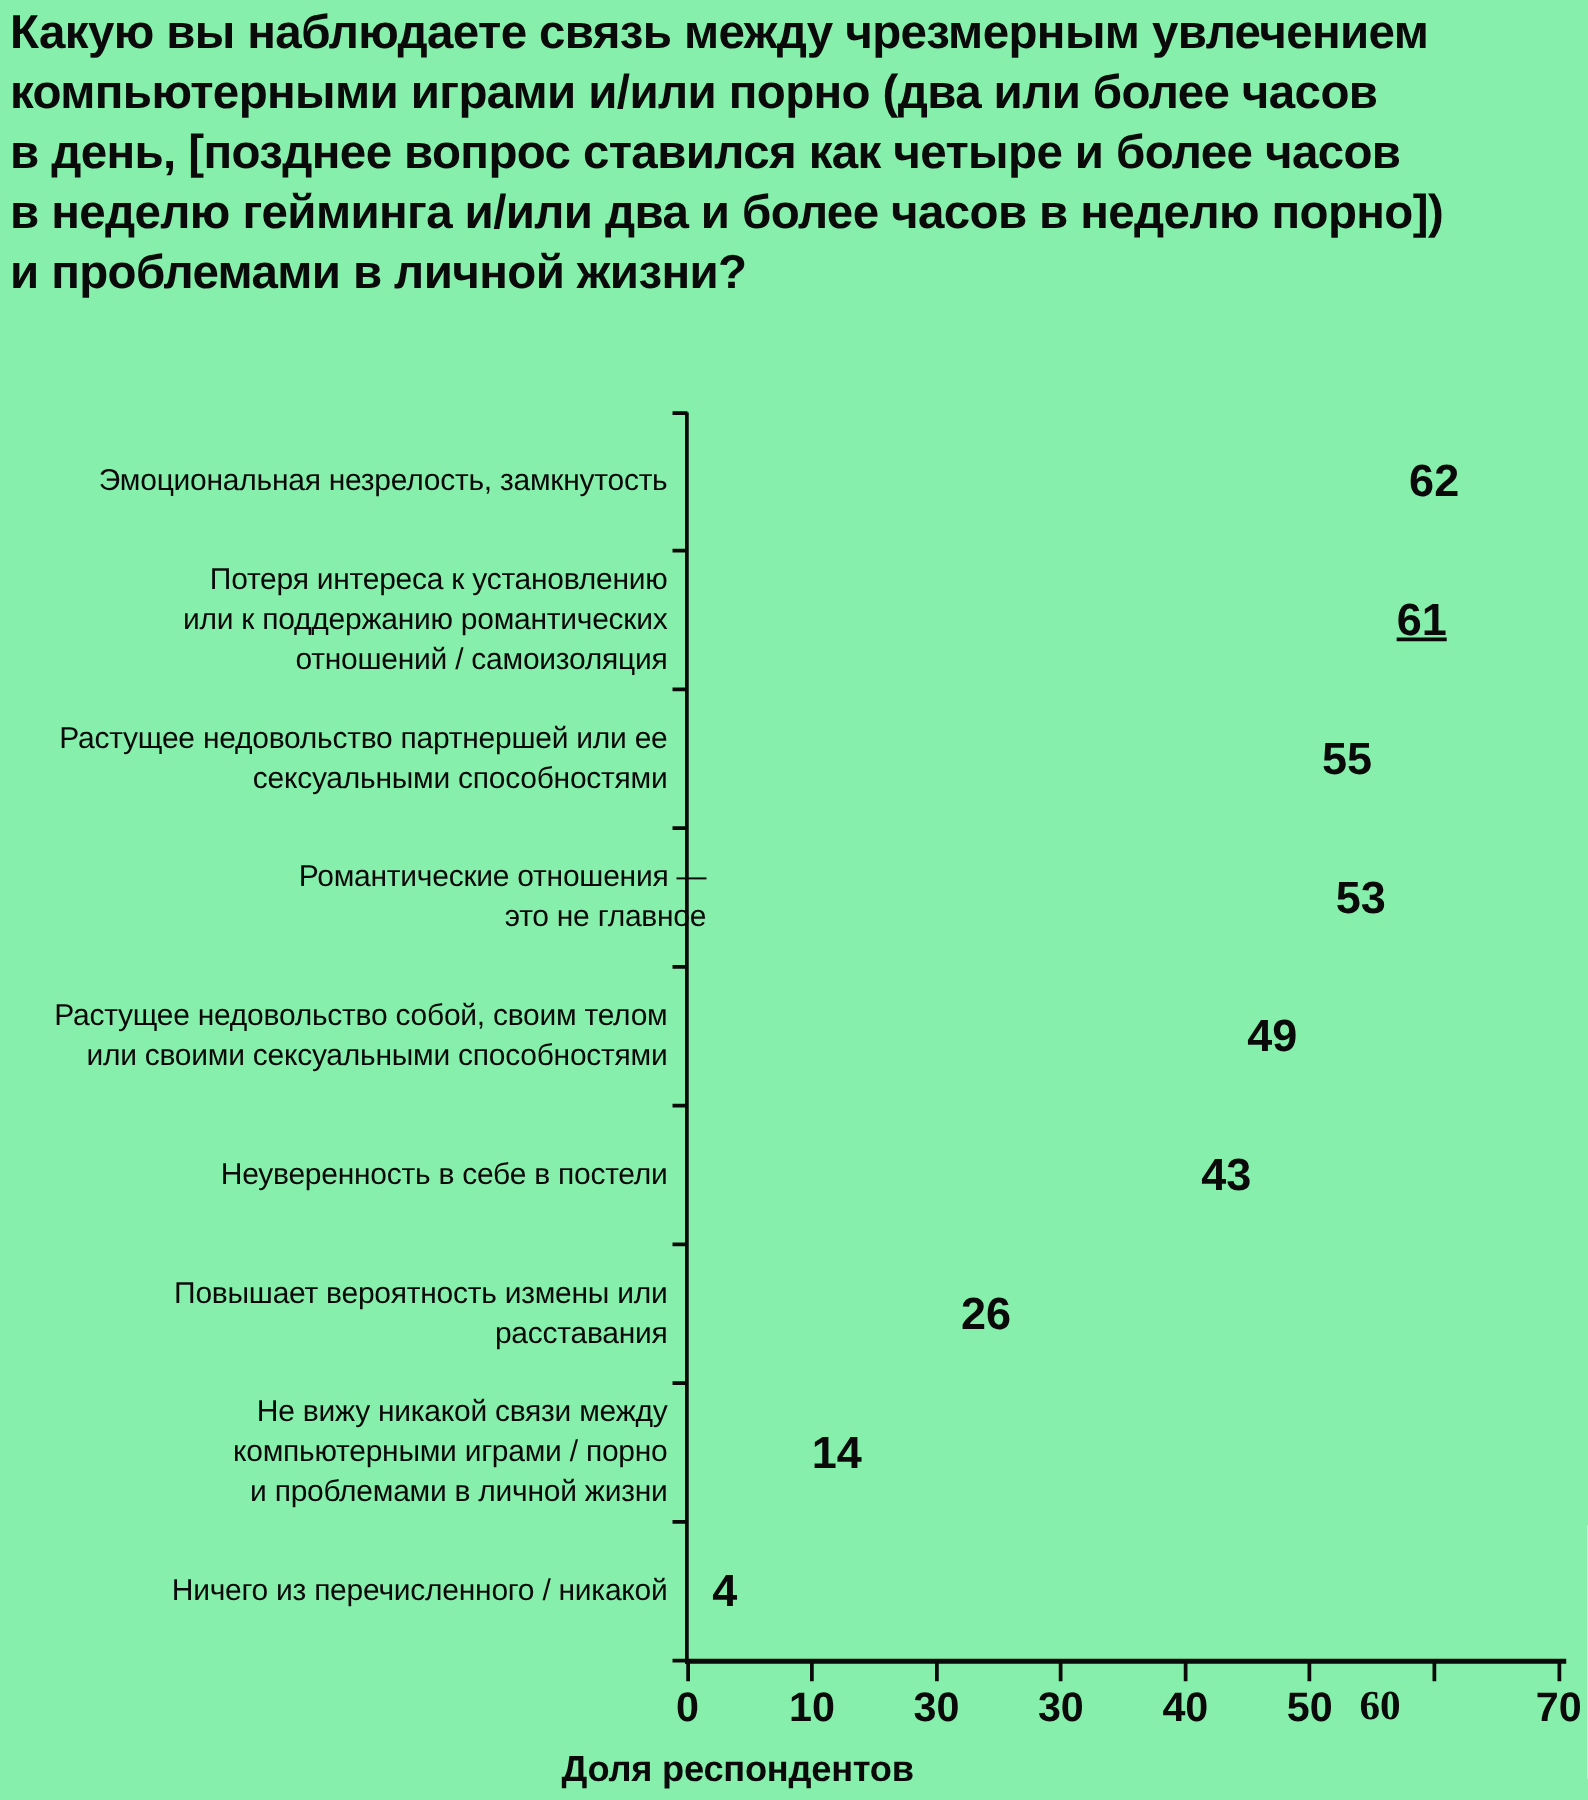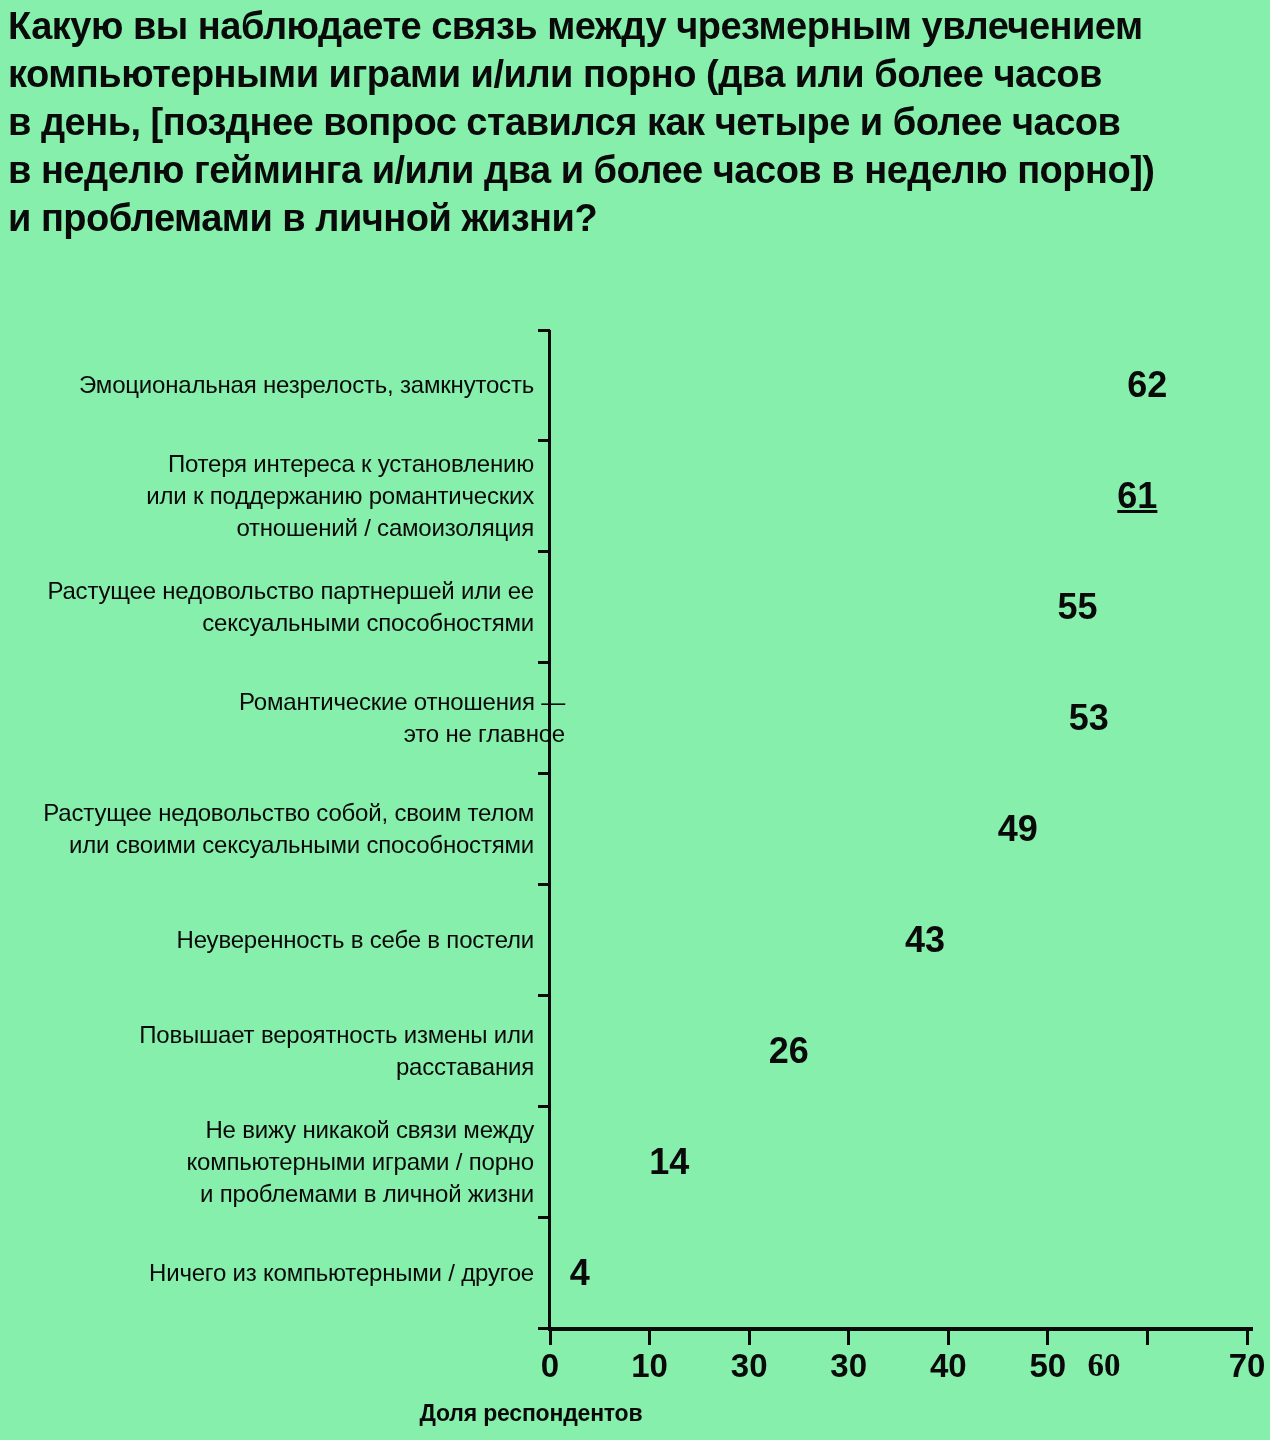--- a/index.html
+++ b/index.html
@@ -82,22 +82,22 @@
     text-align: center;
     font-size: 33px;
     font-weight: 700;
     color: #0a0a0a;
   }
   .x-axis-title {
     position: absolute;
     left: 331px;
     top: 1400px;
     width: 400px;
-    text-align: center;
-    font-size: 23px;
+    text-align: right;
+    font-size: 29px;
     font-weight: 600;
     letter-spacing: -0.2px;
     color: #0a0a0a;
   }
 </style>
 </head>
 <body>
 
 <div class="page">
   <h1 class="title">Какую вы наблюдаете связь между чрезмерным увлечением
@@ -130,35 +130,35 @@
 это не главное</div>
           <div class="val-label" style="left: 1077.73px;">53</div>
         </div>
         <div class="chart-row" style="top: 773.556px; height: 110.889px;">
           <div class="cat-label">Растущее недовольство собой, своим телом
 или своими сексуальными способностями</div>
           <div class="val-label" style="left: 1037.9px;">49</div>
         </div>
         <div class="chart-row" style="top: 884.444px; height: 110.889px;">
           <div class="cat-label">Неуверенность в себе в постели</div>
-          <div class="val-label" style="left: 945px;">43</div>
+          <div class="val-label" style="left: 1001px;">43</div>
         </div>
         <div class="chart-row" style="top: 995.333px; height: 110.889px;">
           <div class="cat-label">Повышает вероятность измены или
 расставания</div>
           <div class="val-label" style="left: 808.886px;">26</div>
         </div>
         <div class="chart-row" style="top: 1106.22px; height: 110.889px;">
           <div class="cat-label">Не вижу никакой связи между
 компьютерными играми / порно
 и проблемами в личной жизни</div>
           <div class="val-label" style="left: 689.4px;">14</div>
         </div>
         <div class="chart-row" style="top: 1217.11px; height: 110.889px;">
-          <div class="cat-label">Ничего из компьютерными / другое</div>
+          <div class="cat-label">Ничего из перечисленного / никакой</div>
           <div class="val-label" style="left: 589.829px;">4</div>
         </div>
       </div>
     <div id="ticks">
         <div class="y-tick" style="left: 538px; top: 328.5px;"></div>
         <div class="y-tick" style="left: 538px; top: 439.389px;"></div>
         <div class="y-tick" style="left: 538px; top: 550.278px;"></div>
         <div class="y-tick" style="left: 538px; top: 661.167px;"></div>
         <div class="y-tick" style="left: 538px; top: 772.056px;"></div>
         <div class="y-tick" style="left: 538px; top: 882.944px;"></div>

